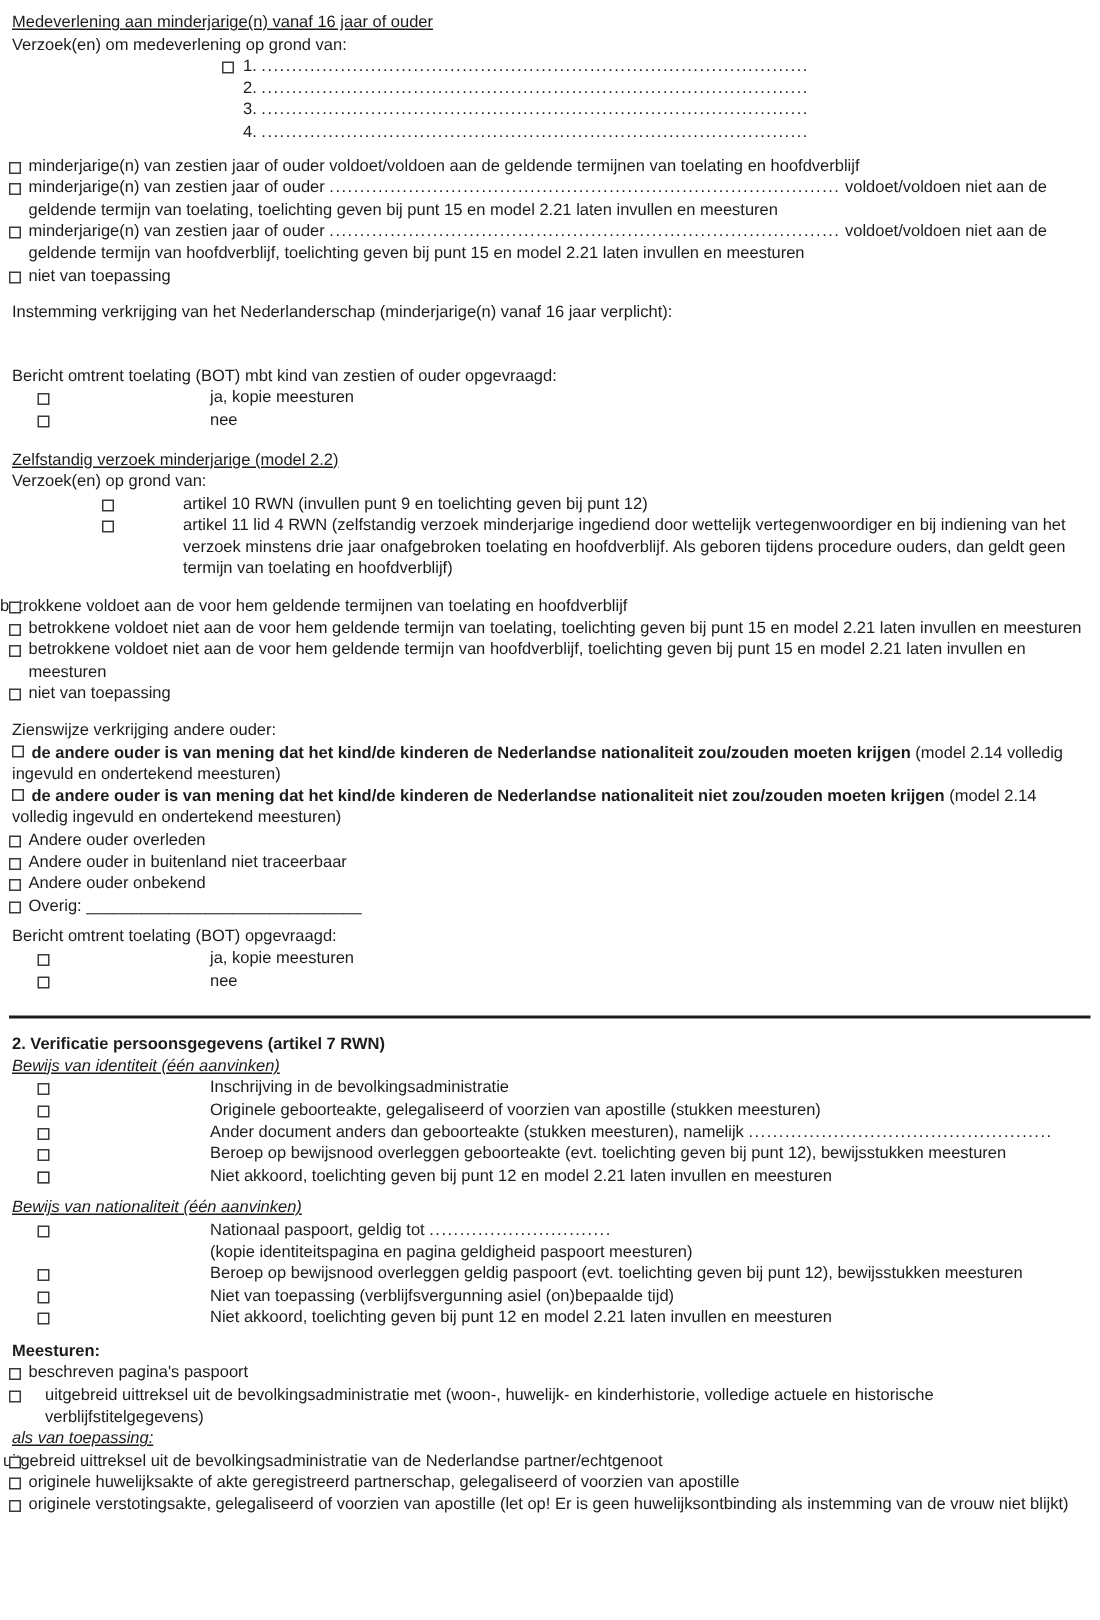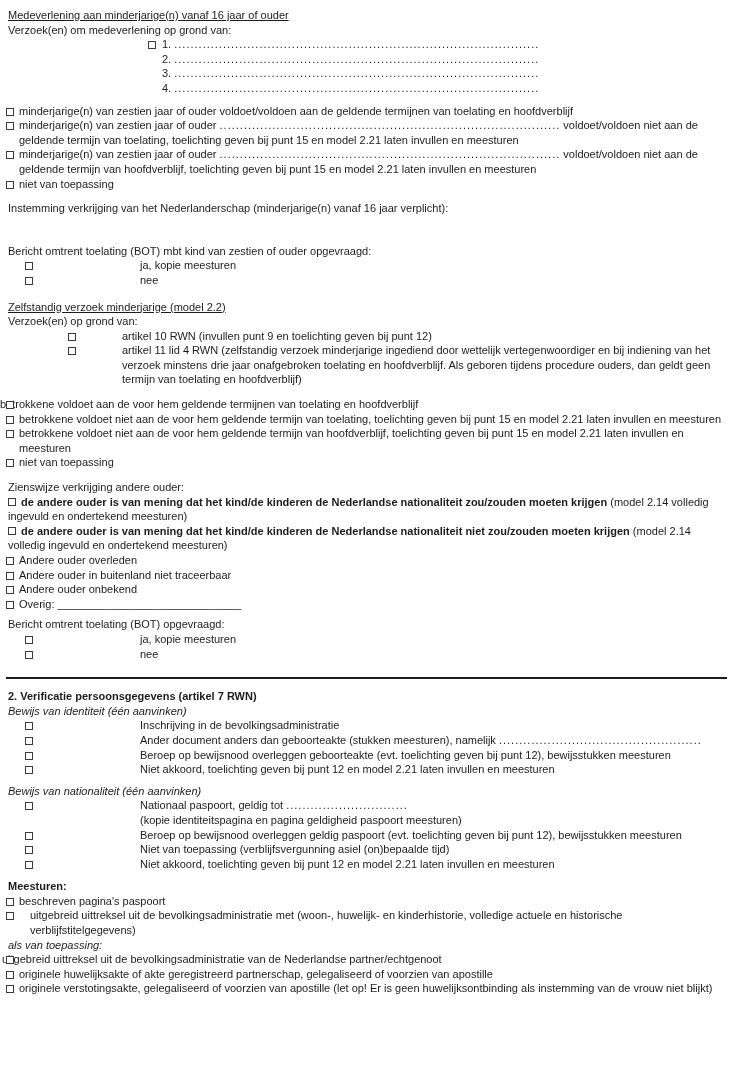--- a/index.html
+++ b/index.html
@@ -10,21 +10,21 @@
   }
   body {
     font-family: "Liberation Sans", sans-serif;
     font-size: 11px;
     line-height: 14.6px;
     color: #1c1c1c;
   }
   #page { padding-top: 8px; width: 733px; }
   .line { position: relative; padding-right: 10px; }
   .b { font-weight: bold; }
-  .i { font-style: italic; }
+  .i { font-style: italic; text-decoration: underline; }
   .u { text-decoration: underline; }
   .cb {
     position: absolute;
     top: 4px;
     width: 6px; height: 6px;
     border: 1px solid #3a3a3a;
     background: #fff;
     box-sizing: content-box;
   }
   .cbi {
@@ -80,21 +80,21 @@
     <div class="line" style="padding-left: 19px;"><span class="cb" style="left: 6px;"></span><span>Overig: </span><span>______________________________</span></div>
     <div style="height: 6px;"></div>
     <div class="line" style="padding-left: 8px;"><span>Bericht omtrent toelating (BOT) opgevraagd:</span></div>
     <div class="line" style="padding-left: 140px;"><span class="cb" style="left: 25px;"></span><span>ja, kopie meesturen</span></div>
     <div class="line" style="padding-left: 140px;"><span class="cb" style="left: 25px;"></span><span>nee</span></div>
     <div style="height: 8px;"></div>
     <div class="rule"></div>
     <div class="line b" style="padding-left: 8px;"><span>2. Verificatie persoonsgegevens (artikel 7 RWN)</span></div>
     <div class="line i" style="padding-left: 8px;"><span>Bewijs van identiteit (één aanvinken)</span></div>
     <div class="line" style="padding-left: 140px;"><span class="cb" style="left: 25px;"></span><span>Inschrijving in de bevolkingsadministratie</span></div>
-    <div class="line" style="padding-left: 140px;"><span class="cb" style="left: 25px;"></span></div>
+    <div class="line" style="padding-left: 140px;"><span class="cb" style="left: 25px;"></span><span>Originele geboorteakte, gelegaliseerd of voorzien van apostille (stukken meesturen)</span></div>
     <div class="line" style="padding-left: 140px;"><span class="cb" style="left: 25px;"></span><span>Ander document anders dan geboorteakte (stukken meesturen), namelijk </span><span class="d dots">..................................................</span></div>
     <div class="line" style="padding-left: 140px;"><span class="cb" style="left: 25px;"></span><span>Beroep op bewijsnood overleggen geboorteakte (evt. toelichting geven bij punt 12), bewijsstukken meesturen</span></div>
     <div class="line" style="padding-left: 140px;"><span class="cb" style="left: 25px;"></span></div>
     <div class="line" style="padding-left: 140px;"><span class="cb" style="left: 25px;"></span><span>Niet akkoord, toelichting geven bij punt 12 en model 2.21 laten invullen en meesturen</span></div>
     <div style="height: 7px;"></div>
     <div class="line i" style="padding-left: 8px;"><span>Bewijs van nationaliteit (één aanvinken)</span></div>
     <div class="line" style="padding-left: 140px;"><span class="cb" style="left: 25px;"></span><span>Nationaal paspoort, geldig tot </span><span class="d dots">..............................</span></div>
     <div class="line" style="padding-left: 140px;"><span>(kopie identiteitspagina en pagina geldigheid paspoort meesturen)</span></div>
     <div class="line" style="padding-left: 140px;"><span class="cb" style="left: 25px;"></span><span>Beroep op bewijsnood overleggen geldig paspoort (evt. toelichting geven bij punt 12), bewijsstukken meesturen</span></div>
     <div class="line" style="padding-left: 140px;"><span class="cb" style="left: 25px;"></span><span>Niet van toepassing (verblijfsvergunning asiel (on)bepaalde tijd)</span></div>

